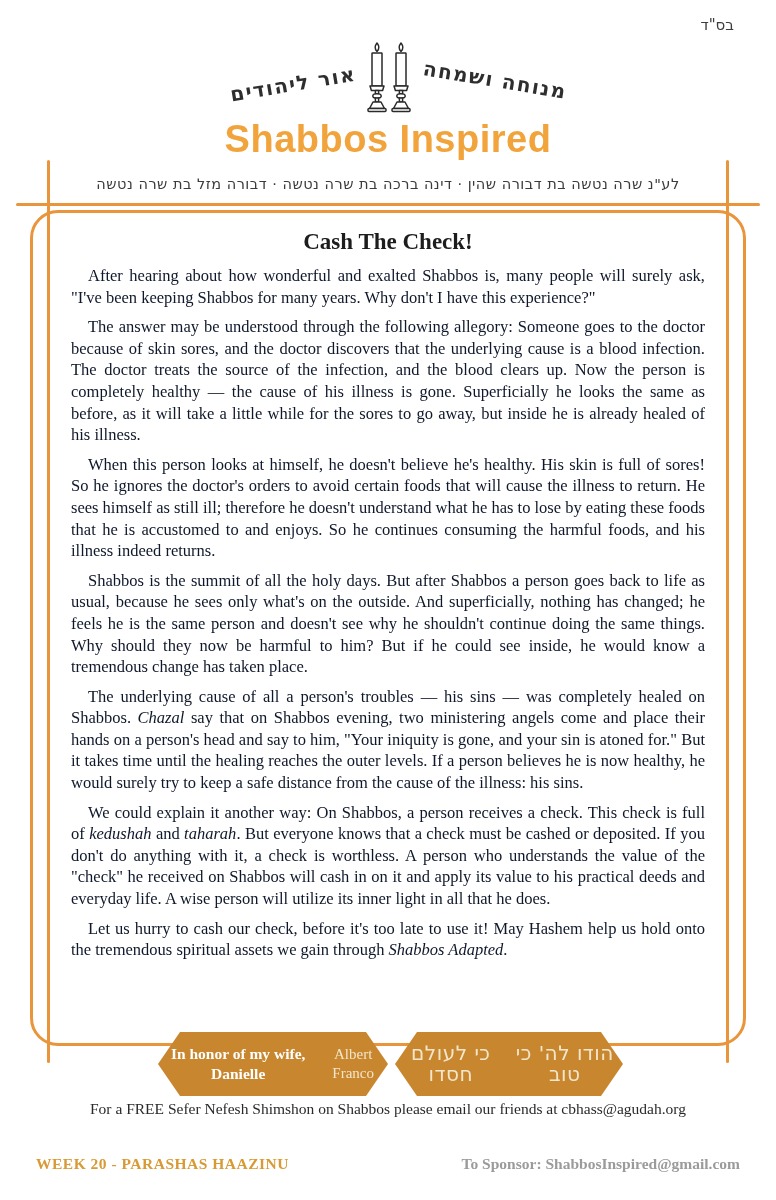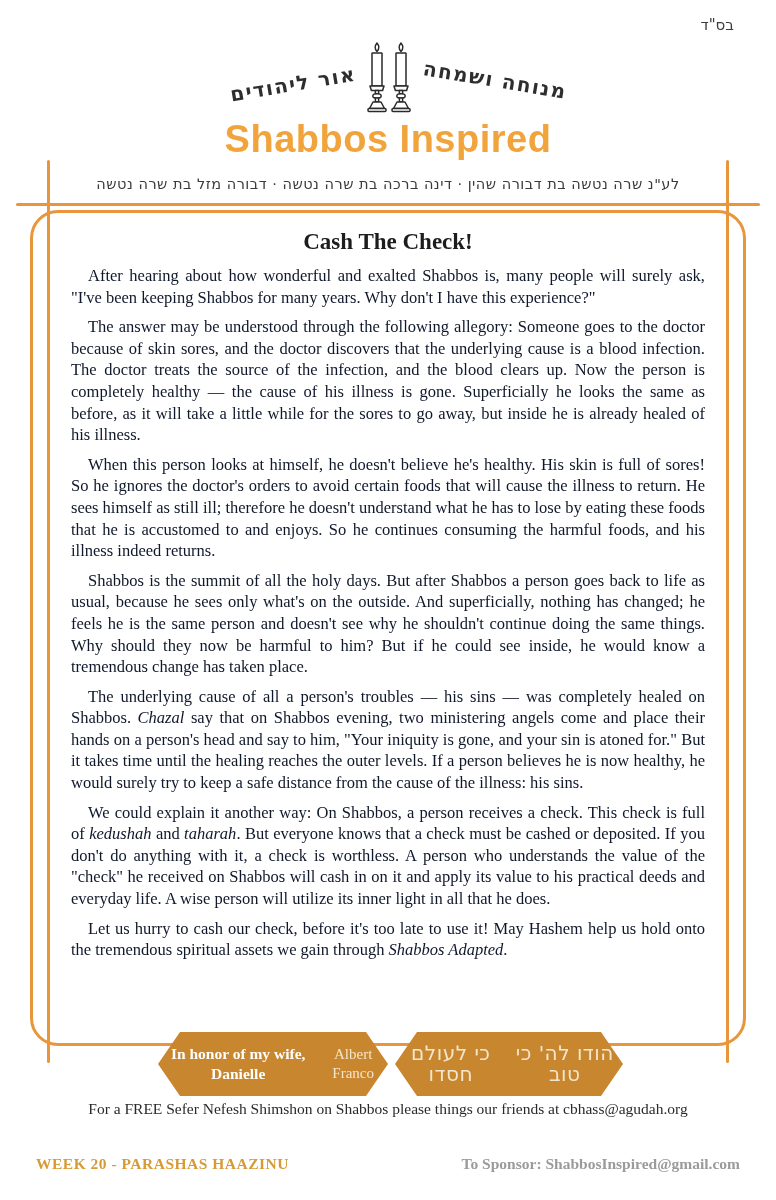--- a/index.html
+++ b/index.html
@@ -178,21 +178,21 @@
   <div class="banner banner-left">
     <div class="line1">In honor of my wife, Danielle</div>
     <div class="line2">Albert Franco</div>
   </div>
   <div class="banner banner-right">
     <div class="lineh">הודו לה' כי טוב</div>
     <div class="lineh">כי לעולם חסדו</div>
   </div>
 
   <div class="credits">
-    <div class="c2">For a FREE Sefer Nefesh Shimshon on Shabbos please things our friends at cbhass@agudah.org</div>
+    <div class="c2">For a FREE Sefer Nefesh Shimshon on Shabbos please email our friends at cbhass@agudah.org</div>
   </div>
 
   <footer class="bottom-bar">
     <span class="week">WEEK 20 - PARASHAS HAAZINU</span>
     <span class="sponsor-email">To Sponsor: ShabbosInspired@gmail.com</span>
   </footer>
 
 </div>
 
 </body></html>

